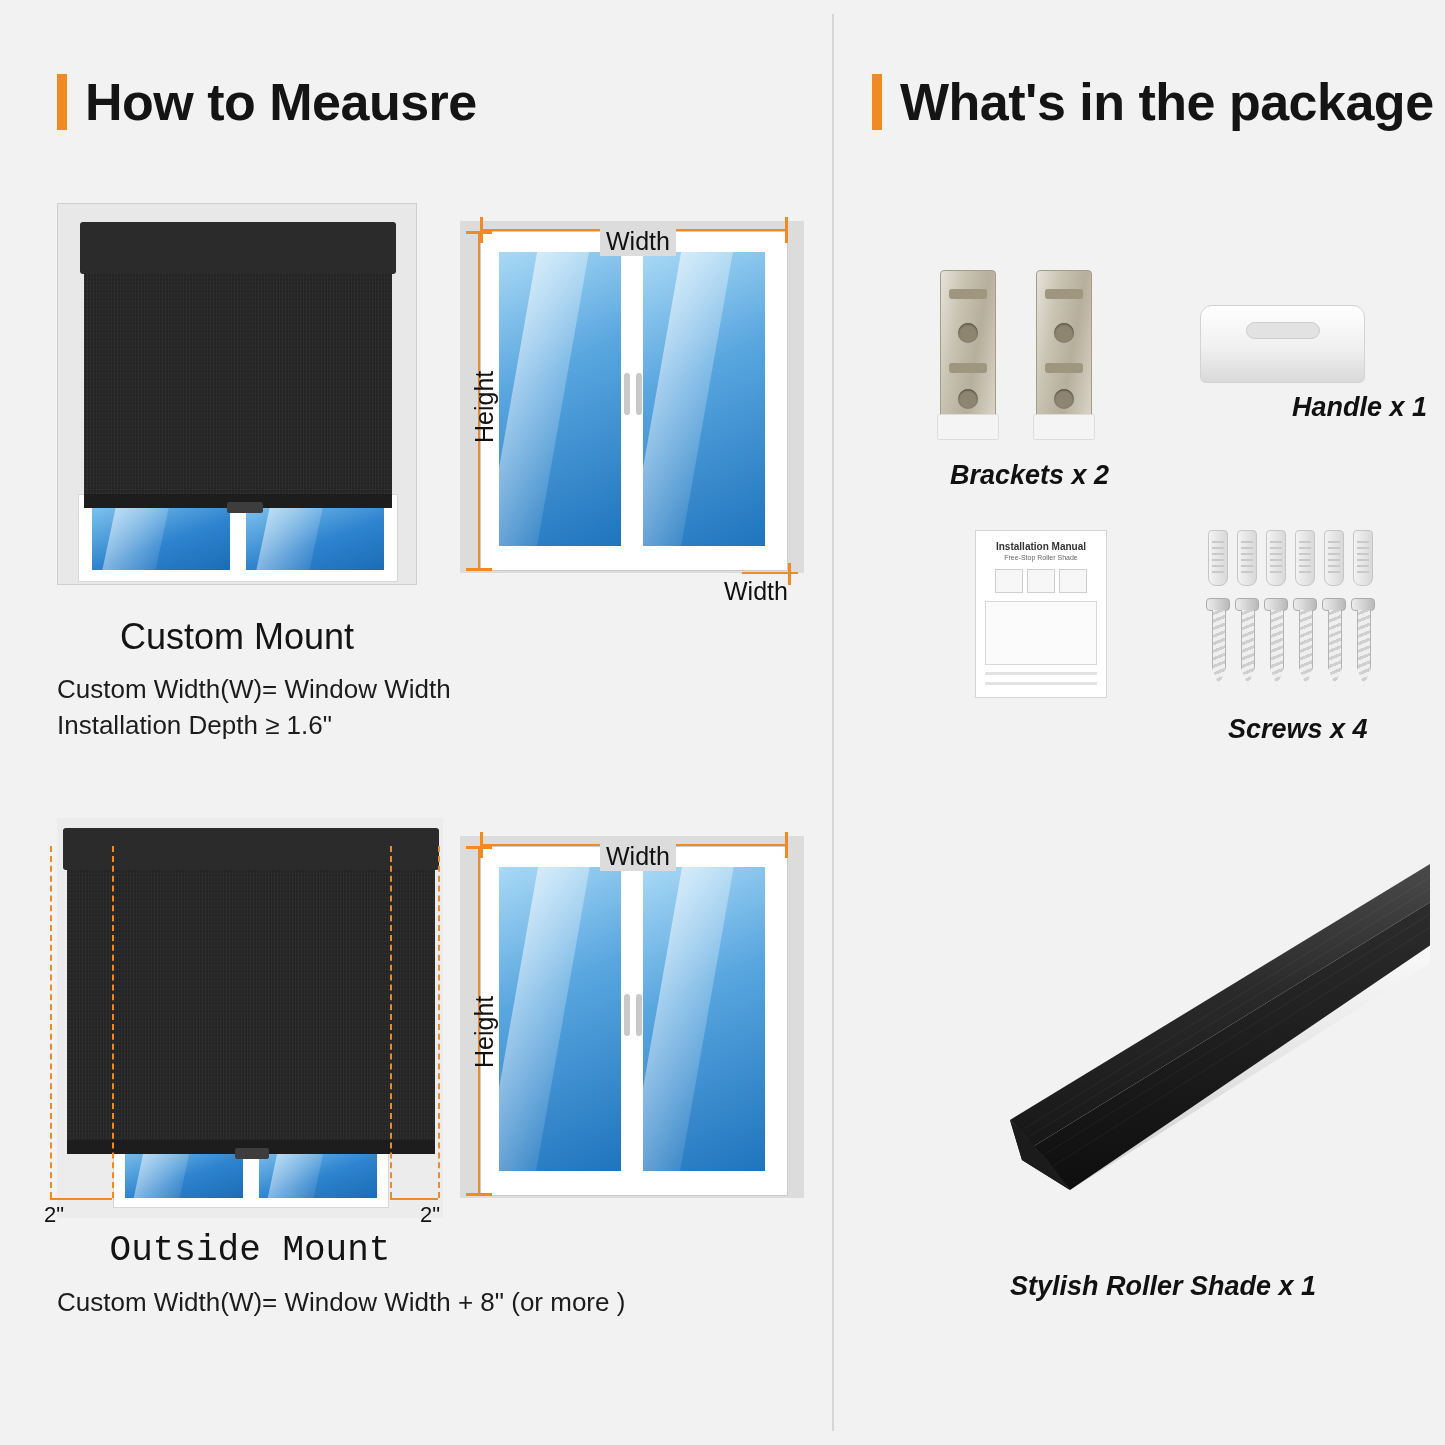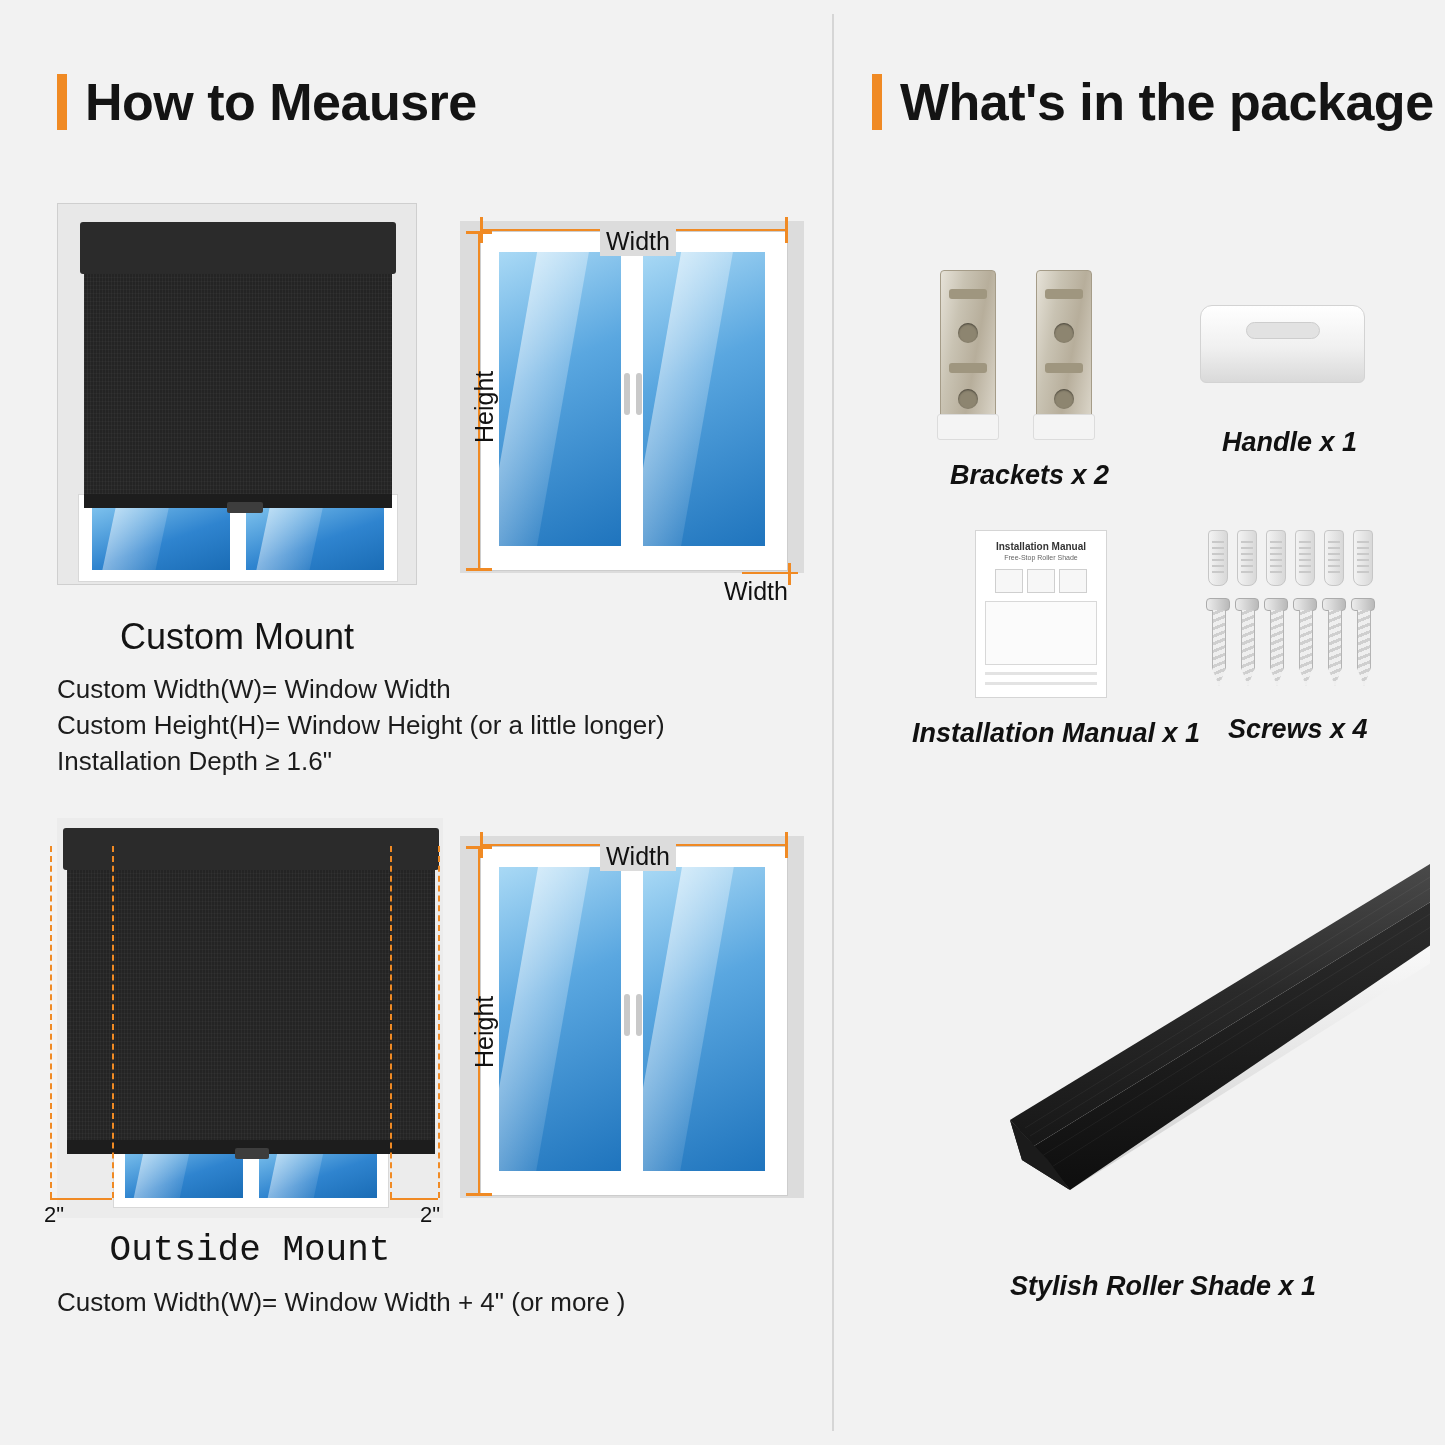--- a/index.html
+++ b/index.html
@@ -410,21 +410,20 @@
 
     <div class="dim-line h" style="left:290px; top:369px; width:56px;"></div>
     <div class="tick" style="left:336px; top:360px; width:3px; height:22px;"></div>
     <div class="dim-label" style="left:272px; top:374px;">Width</div>
   </div>
 
   <div class="mount-block" style="left:57px; top:608px; width:740px;">
     <div class="mount-title" style="width:360px;">Custom Mount</div>
     <div class="mount-lines">
       <div>Custom Width(W)= Window Width</div>
-      <div>Custom Height(H)= Window Height (or a little longer)</div>
       <div>Installation Depth ≥ 1.6"</div>
     </div>
   </div>
 
   <div class="shade-card" style="left:57px; top:818px; width:386px; height:400px; background:#ececec; border:none;">
     <div class="win-frame" style="left:56px; top:320px; width:276px; height:70px;">
       <div class="win-pane" style="left:10px; top:8px; width:120px; height:52px;"></div>
       <div class="win-pane" style="left:144px; top:8px; width:120px; height:52px;"></div>
     </div>
     <div class="shade-headrail" style="left:6px; top:10px; width:376px; height:42px;"></div>
@@ -461,21 +460,21 @@
 
     <div class="dim-line v" style="left:26px; top:28px; height:350px;"></div>
     <div class="tick" style="left:14px; top:28px; width:26px; height:3px;"></div>
     <div class="tick" style="left:14px; top:375px; width:26px; height:3px;"></div>
     <div class="dim-label vert" style="left:18px; top:250px;">Height</div>
   </div>
 
   <div class="mount-block" style="left:57px; top:1222px; width:740px;">
     <div class="mount-title" style="width:386px;font-family:Liberation Mono, monospace;">Outside Mount</div>
     <div class="mount-lines">
-      <div>Custom Width(W)= Window Width + 4" (or more )</div>
+      <div>Custom Width(W)= Window Width + 8" (or more )</div>
     </div>
   </div>
 
   <div class="pkg-item" style="left:940px; top:270px; width:160px; height:190px;">
     <div class="bracket" style="left:0px; top:0px;">
       <div class="slot" style="top:18px;"></div>
       <div class="hole" style="top:52px;"></div>
       <div class="slot" style="top:92px;"></div>
       <div class="hole" style="top:118px;"></div>
       <div class="bracket-base"></div>
@@ -488,37 +487,36 @@
       <div class="bracket-base"></div>
     </div>
   </div>
   <div class="pkg-caption" style="left:950px; top:460px;">Brackets x 2</div>
 
   <div class="pkg-item" style="left:1200px; top:305px;">
     <div class="handle-shape">
       <div class="handle-slot"></div>
     </div>
   </div>
-  <div class="pkg-caption" style="left:1222px; top:392px;margin-top:35px;">Handle x 1</div>
+  <div class="pkg-caption" style="left:1292px; top:392px;">Handle x 1</div>
 
   <div class="pkg-item" style="left:975px; top:530px;">
     <div class="manual">
       <div class="m-title">Installation Manual</div>
       <div class="m-sub">Free-Stop Roller Shade</div>
       <div class="m-rows">
         <div class="m-box"></div>
         <div class="m-box"></div>
         <div class="m-box"></div>
       </div>
       <div class="m-pic"></div>
       <div class="m-line"></div>
       <div class="m-line"></div>
     </div>
   </div>
-  <div class="pkg-caption" style="left:912px; top:718px;">Installation Manual x 1</div>
 
   <div class="pkg-item" style="left:1208px; top:530px; width:170px; height:170px;">
     <div class="anchor" style="left:0px;   top:0px;"></div>
     <div class="anchor" style="left:29px;  top:0px;"></div>
     <div class="anchor" style="left:58px;  top:0px;"></div>
     <div class="anchor" style="left:87px;  top:0px;"></div>
     <div class="anchor" style="left:116px; top:0px;"></div>
     <div class="anchor" style="left:145px; top:0px;"></div>
 
     <div class="screw" style="left:2px;   top:68px;">

